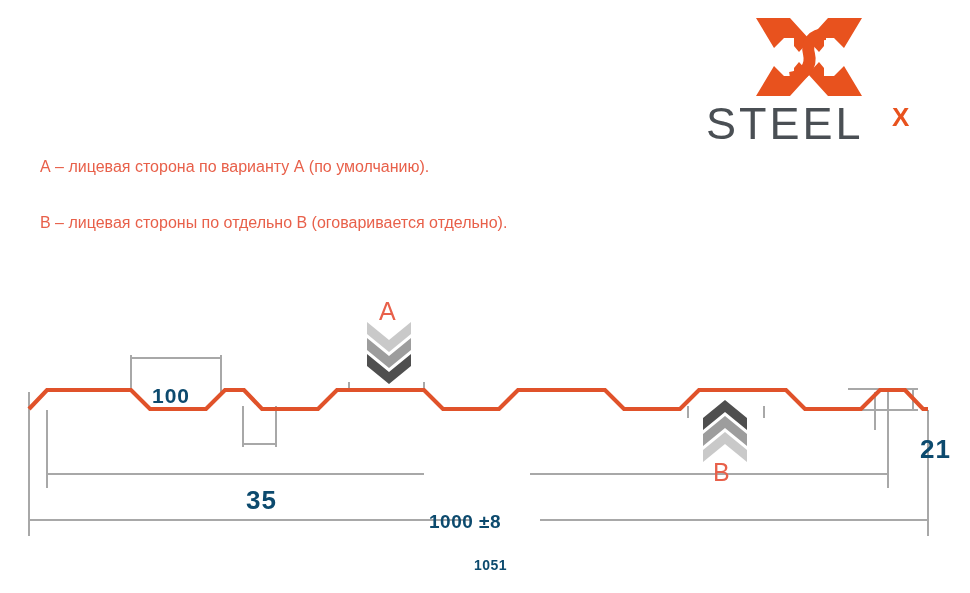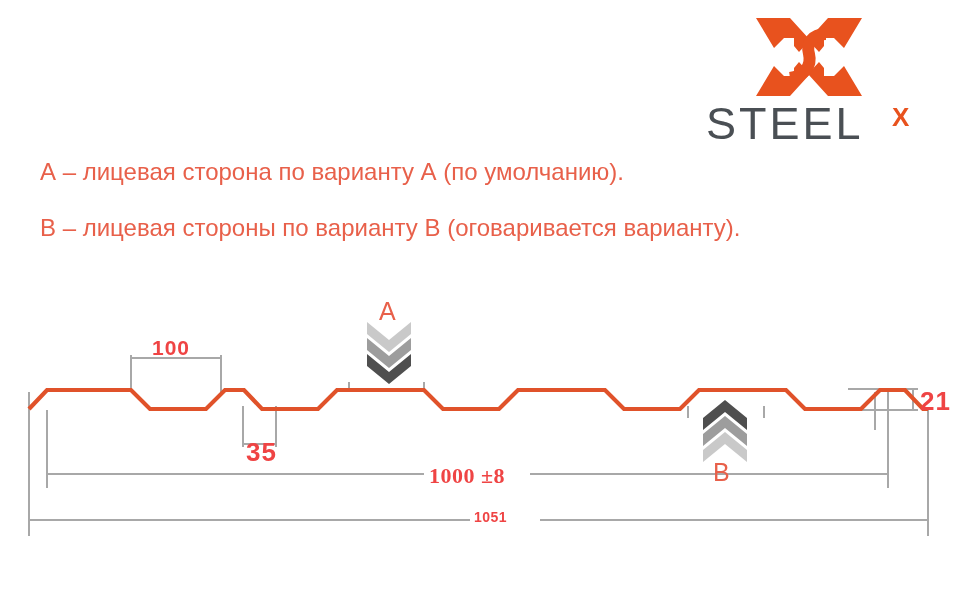--- a/index.html
+++ b/index.html
@@ -44,41 +44,42 @@
     left: 0px;
     top: 88px;
     width: 236px;
     height: 46px;
   }
 
   
   .caption {
     position: absolute;
     color: #e8604a;
-    font-size: 24px;
+    font-size: 16px;
     font-weight: 400;
     letter-spacing: 0px;
     white-space: nowrap;
     font-family: "Liberation Sans", sans-serif;
   }
   #caption-a { left: 40px; top: 158px; }
   #caption-b { left: 40px; top: 214px; }
 
   
   .dim-label {
     position: absolute;
-    color: #ef4444;
+    color: #0c4a6e;
     font-weight: bold;
     font-family: "Liberation Sans", sans-serif;
     white-space: nowrap;
+    margin-top: 48px;
   }
   #label-100 { left: 152px; top: 336px; font-size: 21px; letter-spacing: 1px; }
   #label-35  { left: 246px; top: 437px; font-size: 26px; letter-spacing: 1px; }
   #label-21  { left: 920px; top: 386px; font-size: 26px; letter-spacing: 1px; }
-  #label-1000 { left: 429px; top: 463px; font-size: 22px; letter-spacing: 0.5px; font-family: Liberation Serif, serif; }
+  #label-1000 { left: 429px; top: 463px; font-size: 19px; letter-spacing: 0.5px; }
   #label-1051 { left: 474px; top: 509px; font-size: 14px; letter-spacing: 0.5px; }
 
   .marker-letter {
     position: absolute;
     color: #e8604a;
     font-size: 25px;
     font-weight: 400;
     font-family: "Liberation Sans", sans-serif;
   }
   #marker-a-letter { left: 379px; top: 297px; }
@@ -160,21 +161,21 @@
     <path fill="none" stroke="#E8521E" stroke-width="12" stroke-linecap="butt" d="M72,20 C58,20 52,30 55,40 C58,52 50,62 36,64"></path>
   </svg>
 
   <svg class="logo-word" viewBox="0 0 236 46">
     <text x="0" y="37" font-family="'Liberation Sans', sans-serif" font-size="45" font-weight="400" letter-spacing="3" fill="#4A4F54">STEEL</text>
     <text x="186" y="24" font-family="'Liberation Sans', sans-serif" font-size="26" font-weight="700" fill="#E8521E">X</text>
   </svg>
 </div>
 
 <div class="caption" id="caption-a">А – лицевая сторона по варианту А (по умолчанию).</div>
-<div class="caption" id="caption-b">В – лицевая стороны по варианту В (оговаривается варианту).</div>
+<div class="caption" id="caption-b">В – лицевая стороны по отдельно В (оговаривается отдельно).</div>
 
 <div class="dim-label" id="label-100">100</div>
 <div class="dim-label" id="label-35">35</div>
 <div class="dim-label" id="label-21">21</div>
 <div class="dim-label" id="label-1000">1000 ±8</div>
 <div class="dim-label" id="label-1051">1051</div>
 
 <div class="marker-letter" id="marker-a-letter">А</div>
 <div class="marker-letter" id="marker-b-letter">В</div>
 

